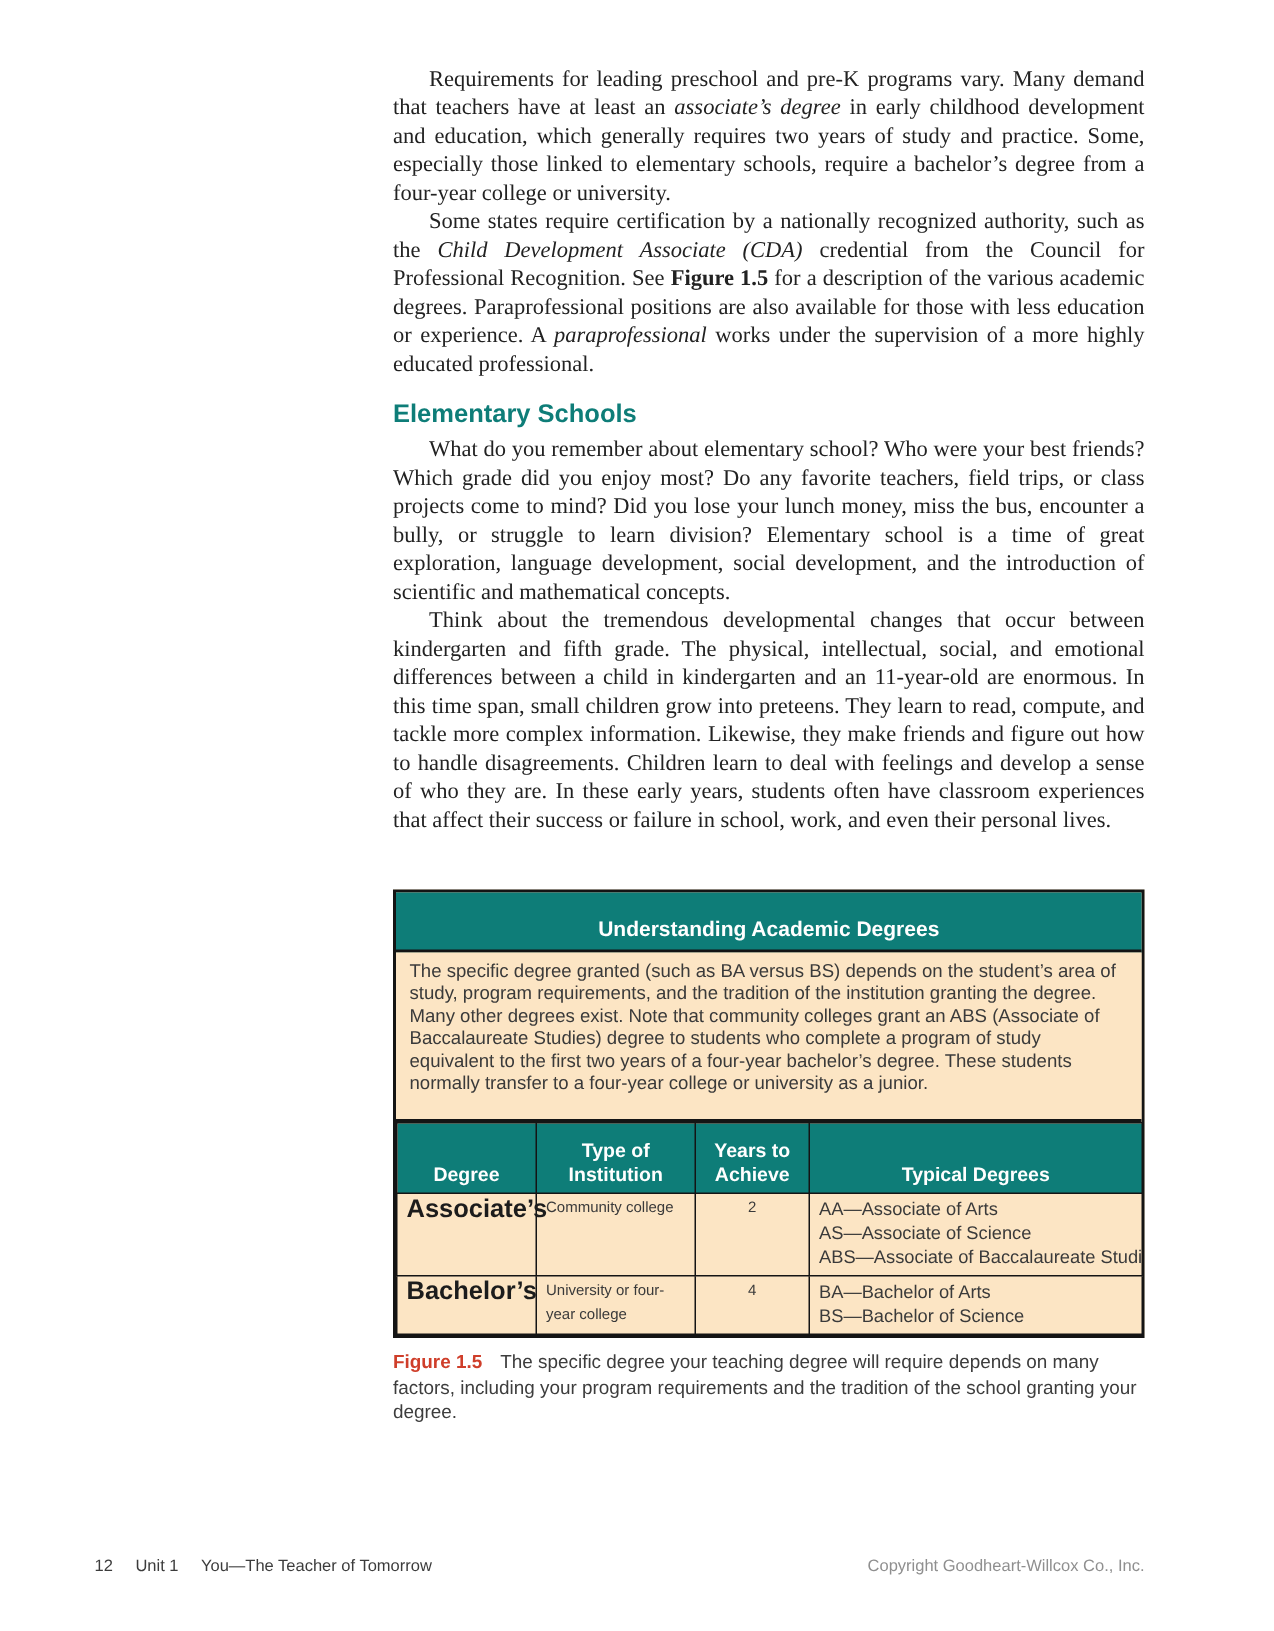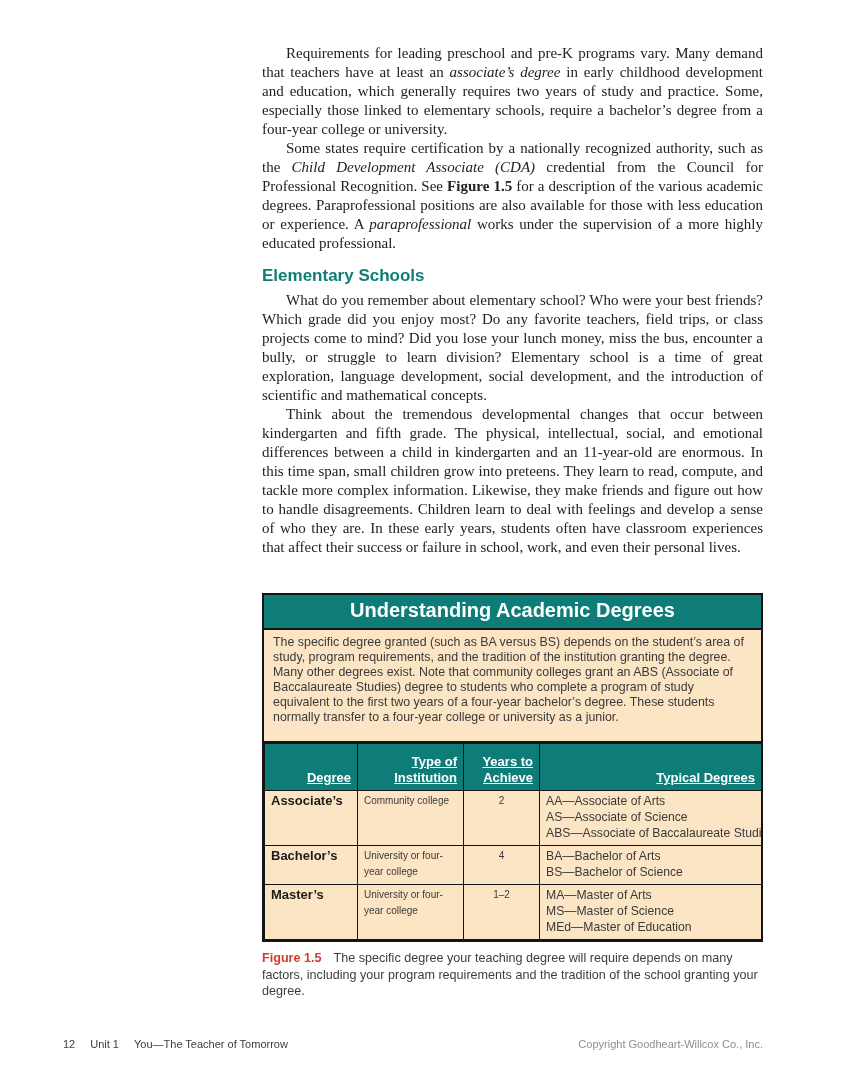--- a/index.html
+++ b/index.html
@@ -35,24 +35,24 @@
     color: var(--teal);
   }
   figure.degrees {
     margin: 36px 0 0 0;
     border: 2px solid var(--border-black);
     background: var(--peach);
   }
   .fig-title {
     background: var(--teal);
     color: #ffffff;
-    font-size: 20px;
+    font-size: 14px;
     font-weight: bold;
     text-align: center;
-    padding: 4px 0 6px 0;
+    padding: 16px 0 6px 0;
     border-bottom: 2px solid var(--border-black);
   }
   .fig-intro {
     background: var(--peach);
     color: var(--figure-text);
     font-size: 12.4px;
     line-height: 15px;
     padding: 5px 9px 16px 9px;
     border-bottom: 2px solid var(--border-black);
   }
@@ -64,32 +64,31 @@
   }
   table.deg-table th, table.deg-table td {
     border: 1.5px solid var(--border-black);
     padding: 2px 6px 4px 6px;
   }
   table.deg-table th {
     background: var(--teal);
     color: #ffffff;
     font-size: 13px;
     font-weight: bold;
-    text-align: right;
+    text-align: center;
     vertical-align: bottom;
     height: 40px;
     line-height: 16px;
-    text-decoration: underline;
   }
   th.c-years, td.c-years { text-align: center; }
   td { vertical-align: top; color: var(--figure-text); }
   td.c-degree {
     font-weight: bold;
     color: #1c1c1c;
-    font-size: 13px;
+    font-size: 17px;
     line-height: 16px;
   }
   td.c-inst, td.c-years { font-size: 10px; line-height: 16px; }
   td.c-typical { font-size: 12.2px; line-height: 16px; overflow: hidden; }
   td.c-typical .tline { white-space: nowrap; }
   p.caption {
     margin: 8px 0 0 0;
     font-size: 12.6px;
     line-height: 16.5px;
     color: #3d3d3d;
@@ -156,30 +155,20 @@
         </tr>
         <tr>
           <td class="c-degree">Bachelor’s</td>
           <td class="c-inst">University or four-year college</td>
           <td class="c-years">4</td>
           <td class="c-typical">
             <div class="tline">BA—Bachelor of Arts</div>
             <div class="tline">BS—Bachelor of Science</div>
           </td>
         </tr>
-        <tr>
-          <td class="c-degree">Master’s</td>
-          <td class="c-inst">University or four-year college</td>
-          <td class="c-years">1–2</td>
-          <td class="c-typical">
-            <div class="tline">MA—Master of Arts</div>
-            <div class="tline">MS—Master of Science</div>
-            <div class="tline">MEd—Master of Education</div>
-          </td>
-        </tr>
       </tbody>
     </table>
   </figure>
 
   <p class="caption"><span class="cap-label">Figure 1.5</span><span>The specific degree your teaching degree will require depends on many factors, including your program requirements and the tradition of the school granting your degree.</span></p>
 
 </div>
 
 <div class="footer">
   <div class="fleft">

